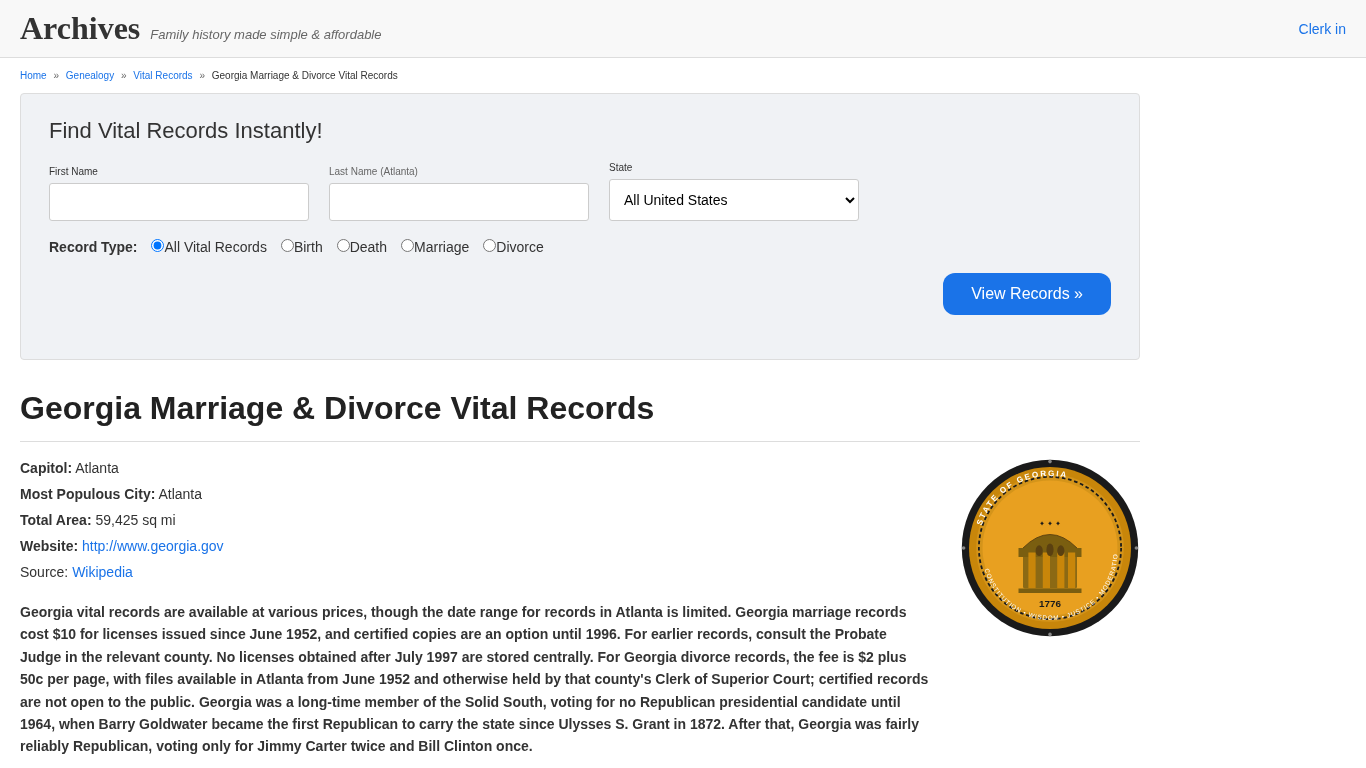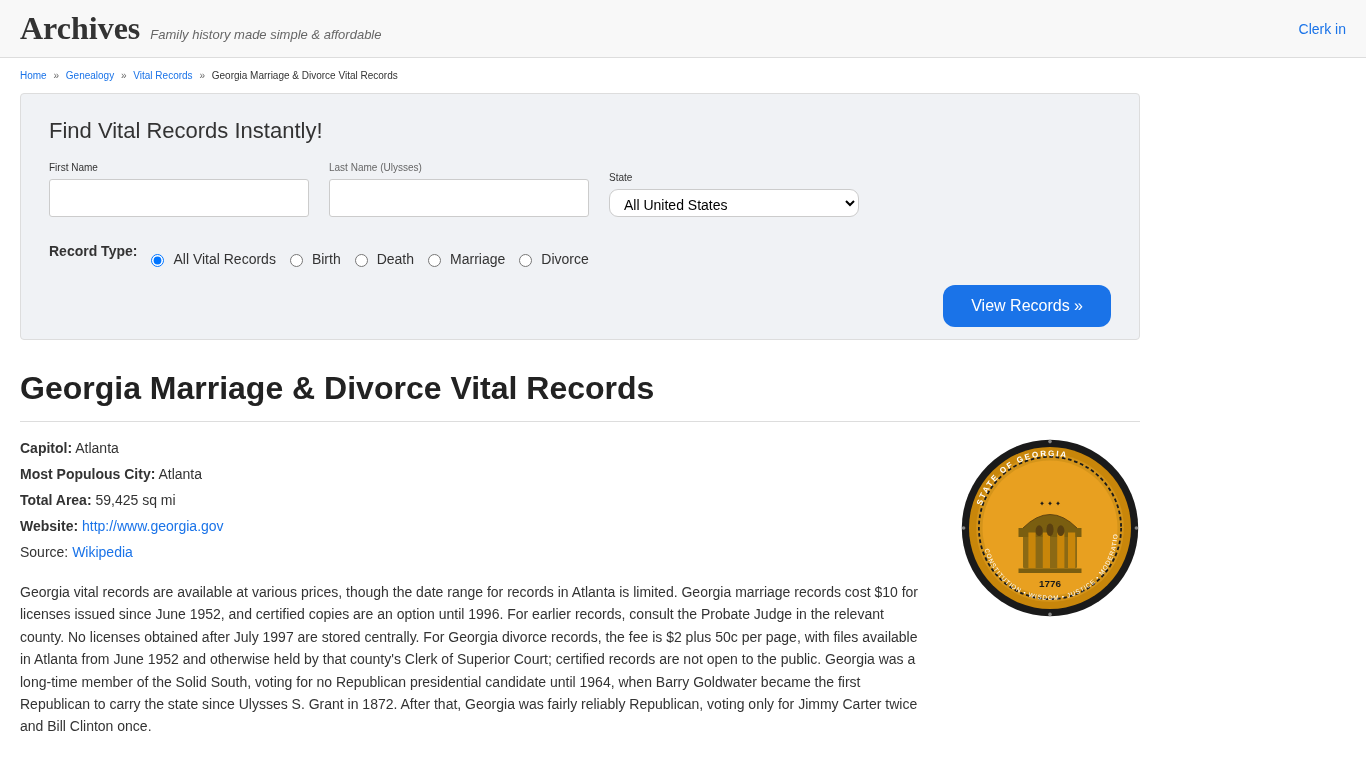--- a/index.html
+++ b/index.html
@@ -71,21 +71,21 @@
     .main-content {
       padding: 0 20px 30px 20px;
       max-width: 1160px;
     }
 
     
     .search-box {
       background: #f0f2f5;
       border: 1px solid #ddd;
       border-radius: 4px;
-      padding: 24px 28px 12px 28px;
+      padding: 24px 28px 44px 28px;
       margin-bottom: 30px;
     }
     .search-title {
       font-size: 22px;
       color: #333;
       margin-bottom: 18px;
       font-weight: normal;
     }
     .search-fields {
       display: flex;
@@ -110,45 +110,44 @@
       width: 260px;
       height: 38px;
       border: 1px solid #ccc;
       border-radius: 3px;
       padding: 6px 10px;
       font-size: 14px;
       background: #fff;
     }
     .field-group select {
       width: 250px;
-      height: 28px;
+      height: 42px;
       border: 1px solid #ccc;
-      border-radius: 9px;
+      border-radius: 3px;
       padding: 6px 10px;
       font-size: 14px;
       background: #fff;
       cursor: pointer;
     }
     .record-type-row {
       display: flex;
       align-items: center;
       gap: 14px;
       margin-bottom: 18px;
       font-size: 14px;
     }
     .record-type-label {
       font-weight: bold;
       text-align: right;
     }
     .record-type-row label {
       display: flex;
-      align-items: flex-end;
-      gap: 9px;
-      cursor: pointer;
-      margin-top: 16px;
+      align-items: flex-start;
+      gap: 0;
+      cursor: pointer;
     }
     .search-actions {
       display: flex;
       justify-content: flex-end;
     }
     .btn-view-records {
       background: #1a73e8;
       color: #fff;
       border: none;
       padding: 12px 28px;
@@ -187,20 +186,21 @@
     .info-row a {
       color: #1a73e8;
       text-decoration: none;
     }
 
     
     .description {
       font-size: 14px;
       line-height: 1.6;
       color: #333;
+      font-weight: bold;
     }
 
     
     .seal-container {
       width: 180px;
       height: 180px;
     }
   </style>
 </head>
 <body>
@@ -229,21 +229,21 @@
 
   <div class="search-box">
     <div class="search-title">Find Vital Records Instantly!</div>
     <div class="search-fields">
       <div class="field-group">
         <label>First Name</label>
         <input type="text" placeholder="" style="">
       </div>
       <div class="field-group">
         <label>
-          <span>Last Name</span> <span style="color:#666;font-weight:normal;">(Ulysses)</span>
+          <span>Last Name</span> <span style="color:#666;font-weight:normal;">(Atlanta)</span>
         </label>
         <input type="text" placeholder="" style="">
       </div>
       <div class="field-group">
         <label>State</label>
         <select>
           <option>All United States</option>
           <option>Alabama</option>
           <option>Alaska</option>
           <option>Arizona</option>

